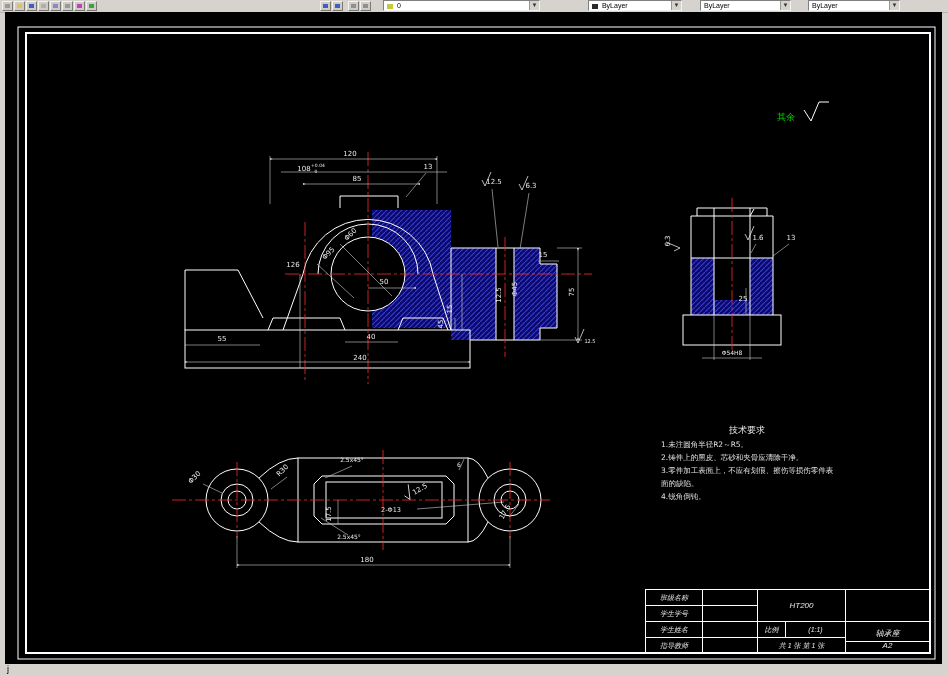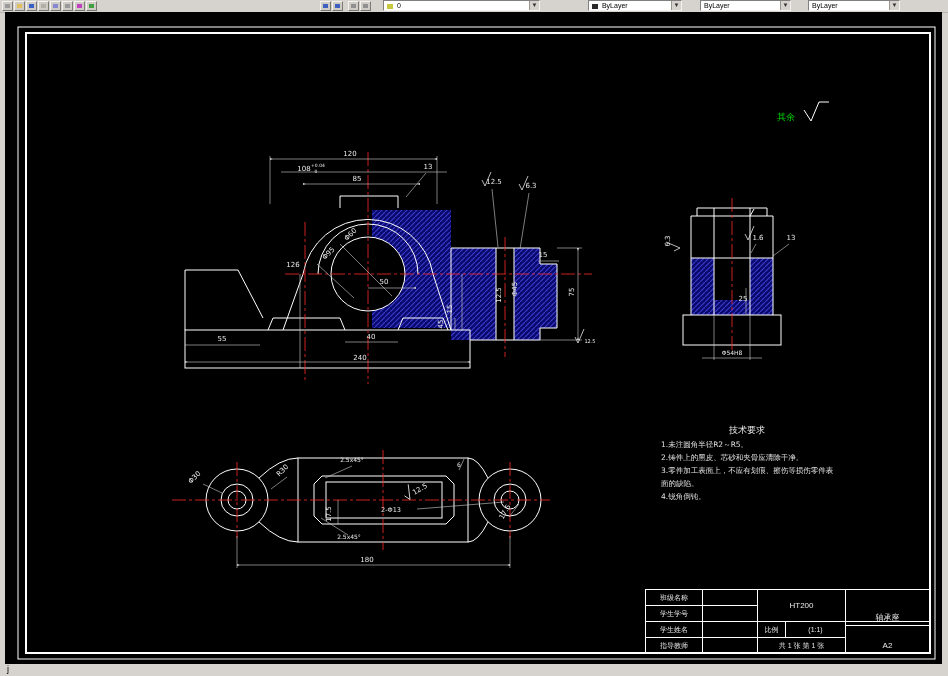--- a/index.html
+++ b/index.html
@@ -13,21 +13,21 @@
   .ico{position:absolute;top:1px;width:11px;height:10px;background:#cfccc6;border:1px solid;border-color:#f4f2ee #7d7a75 #7d7a75 #f4f2ee;box-sizing:border-box;}
   .ico .glyph{position:absolute;left:2px;top:2px;width:5px;height:4px;}
   .combo{position:absolute;top:0px;height:11px;background:#ffffff;border:1px solid;border-color:#808080 #f4f2ee #f4f2ee #808080;box-sizing:border-box;font-size:7px;line-height:9px;color:#000;padding-left:3px;white-space:nowrap;overflow:hidden;}
   .combo .dd{position:absolute;right:0;top:0;width:9px;height:9px;background:#d6d3ce;border-left:1px solid #9a978f;font-size:6px;line-height:8px;text-align:center;color:#333;}
   .combo .sw{display:inline-block;width:6px;height:5px;background:#2a2a2a;margin-right:2px;vertical-align:middle;}
   
   #canvas-area{position:absolute;top:12px;left:0;width:948px;height:652px;}
   svg{display:block;}
   svg text{font-family:"DejaVu Sans","Liberation Sans",sans-serif;}
   
-  .tb{position:absolute;left:645px;top:577px;width:285px;height:64px;border:1px solid #ffffff;box-sizing:border-box;}
+  .tb{position:absolute;left:645px;top:577px;width:285px;height:64px;border:1px solid #ffffff;box-sizing:border-box;font-style:italic;}
   .tb .cell{position:absolute;box-sizing:border-box;border-right:1px solid #fff;border-bottom:1px solid #fff;color:#e8e8e8;font-size:7px;line-height:15px;text-align:center;overflow:hidden;}
   .tb .big{font-size:8px;}
   
   .statusbar{position:absolute;left:0;top:664px;width:948px;height:12px;background:#d6d3ce;color:#000;font-size:9px;}
   .statusbar span{position:absolute;left:7px;top:0px;}
 </style>
 </head>
 <body>
 
 <div class="toolbar">
@@ -275,21 +275,21 @@
   <div class="cell" style="left:0;top:32px;width:57px;height:16px">学生姓名</div>
   <div class="cell" style="left:57px;top:32px;width:55px;height:16px"></div>
   <div class="cell" style="left:0;top:48px;width:57px;height:16px">指导教师</div>
   <div class="cell" style="left:57px;top:48px;width:55px;height:16px"></div>
 
   <div class="cell big" style="left:112px;top:0;width:88px;height:32px;line-height:31px">HT200</div>
   <div class="cell" style="left:200px;top:0;width:84px;height:32px"></div>
 
   <div class="cell" style="left:112px;top:32px;width:28px;height:16px">比例</div>
   <div class="cell" style="left:140px;top:32px;width:60px;height:16px">(1:1)</div>
-  <div class="cell big" style="left:200px;top:20px;width:84px;height:16px">轴承座</div>
+  <div class="cell big" style="left:200px;top:36px;width:84px;height:16px">轴承座</div>
 
   <div class="cell" style="left:112px;top:48px;width:88px;height:16px">共 1 张  第 1 张</div>
   <div class="cell big" style="left:200px;top:48px;width:84px;height:16px">A2</div>
 </div>
 </div>
 
 <div class="statusbar">
   <span>j</span>
 </div>
 

